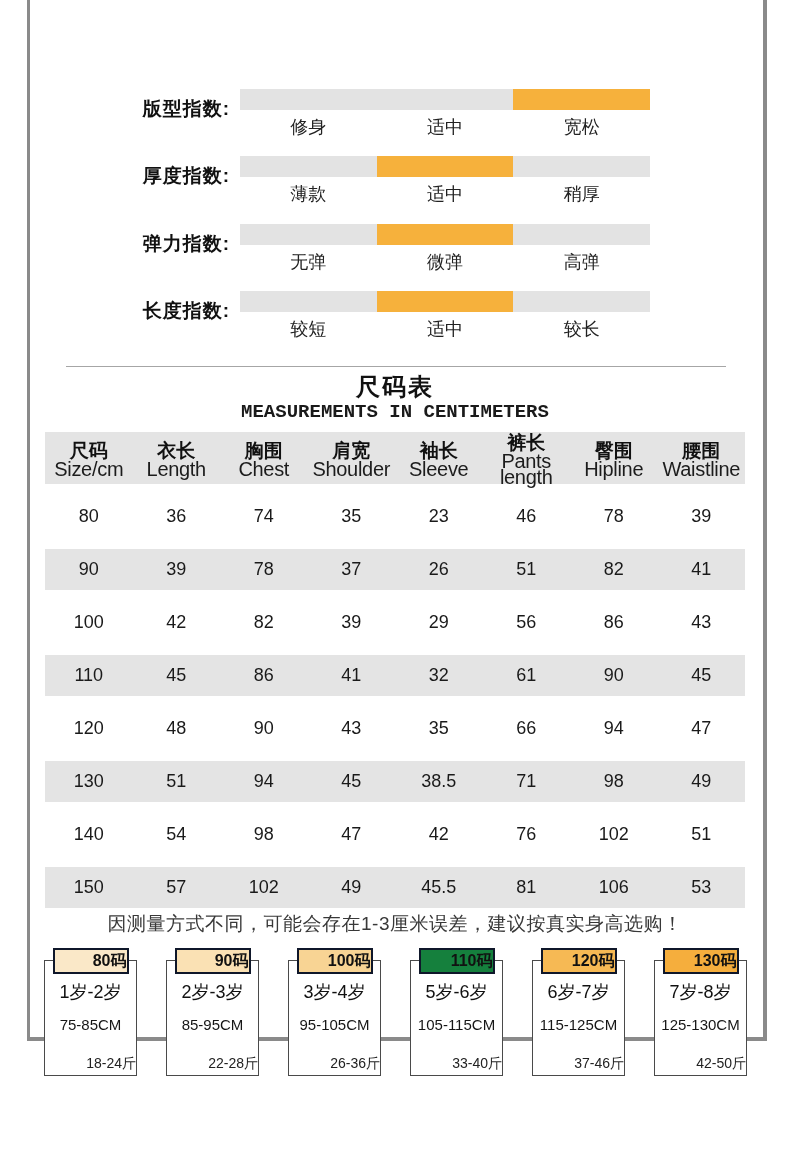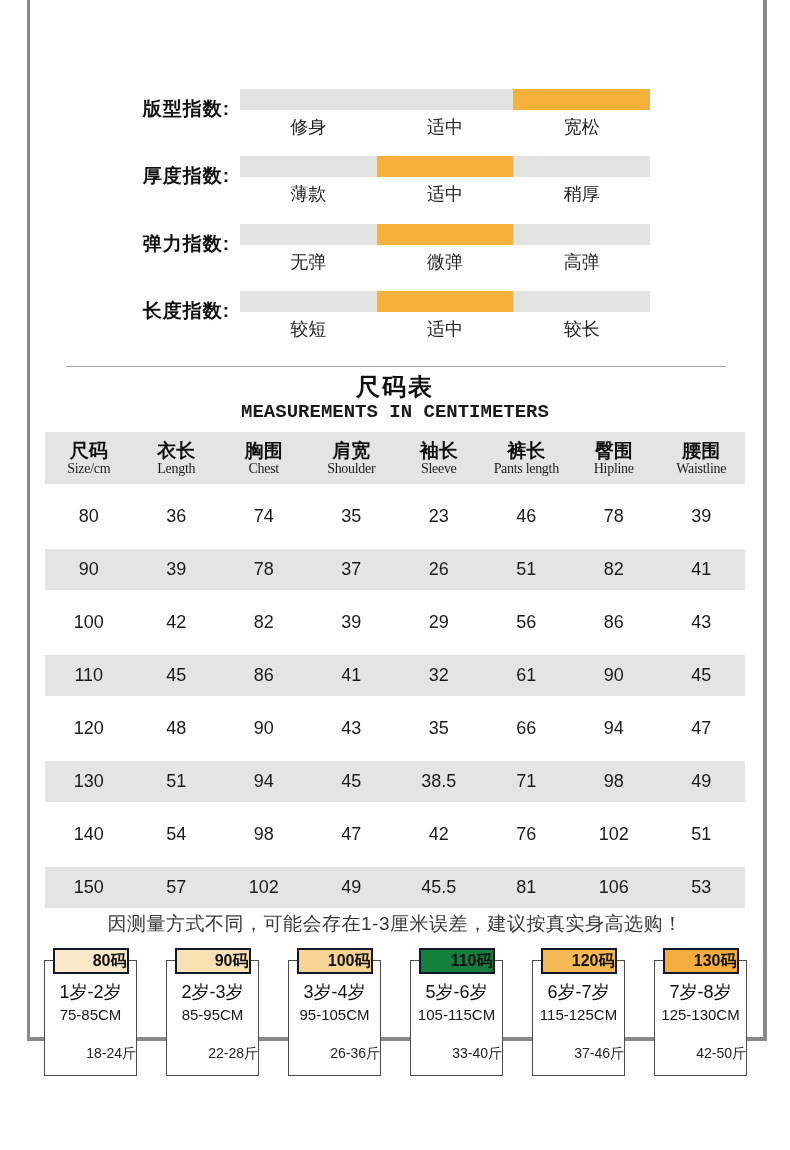--- a/index.html
+++ b/index.html
@@ -29,36 +29,36 @@
   .chart-title{position:absolute;top:371px;left:0;width:100%;margin:0;text-align:center;
     font-size:24px;font-weight:bold;letter-spacing:2px;color:#111;}
   .chart-subtitle{position:absolute;top:401px;left:0;width:100%;text-align:center;
     font-size:19px;font-weight:600;color:#1a1a1a;font-family:Liberation Mono, monospace;}
 
   
   .size-table{position:absolute;left:45px;top:432px;width:700px;}
   .st-header{display:flex;background:#e4e4e4;height:52px;align-items:center;}
   .st-hcell{flex:1;text-align:center;}
   .st-hzh{font-size:19px;font-weight:bold;line-height:21px;color:#111;}
-  .st-hen{font-size:14px;line-height:16px;color:#1c1c1c;letter-spacing:-0.3px;font-family:Liberation Serif, serif;}
+  .st-hen{font-size:20px;line-height:16px;color:#1c1c1c;letter-spacing:-0.3px;}
   .st-row{display:flex;height:41px;margin-top:12px;align-items:center;font-size:18px;color:#1a1a1a;}
   .st-row.alt{background:#e4e4e4;}
   .st-cell{flex:1;text-align:center;}
 
   .size-note{position:absolute;top:911px;left:0;width:100%;text-align:center;
     font-size:19px;color:#383838;letter-spacing:0.5px;}
 
   
   .card{position:absolute;top:960px;width:93px;height:116px;background:#ffffff;
     border:1px solid #4a4a4a;box-sizing:border-box;z-index:2;}
   .card-badge{position:absolute;top:-13px;left:50%;transform:translateX(-50%);
     width:72px;height:22px;border:2px solid #0f172a;background:#f5ae3d;
     font-size:16px;font-weight:bold;text-align:right;line-height:22px;color:#111;z-index:3;}
   .card-age{margin-top:20px;text-align:center;font-size:18px;line-height:22px;color:#111;}
-  .card-height{margin-top:3px;text-align:center;font-size:15px;line-height:17px;color:#161616;}
+  .card-height{margin-top:13px;text-align:center;font-size:15px;line-height:17px;color:#161616;}
   .card-weight{margin-top:22px;text-align:right;font-size:14px;line-height:16px;color:#222;}
 </style>
 </head>
 <body>
 
 <div class="page">
   <div class="frame-left"></div>
   <div class="frame-right"></div>
   <div class="frame-bottom"></div>
 

